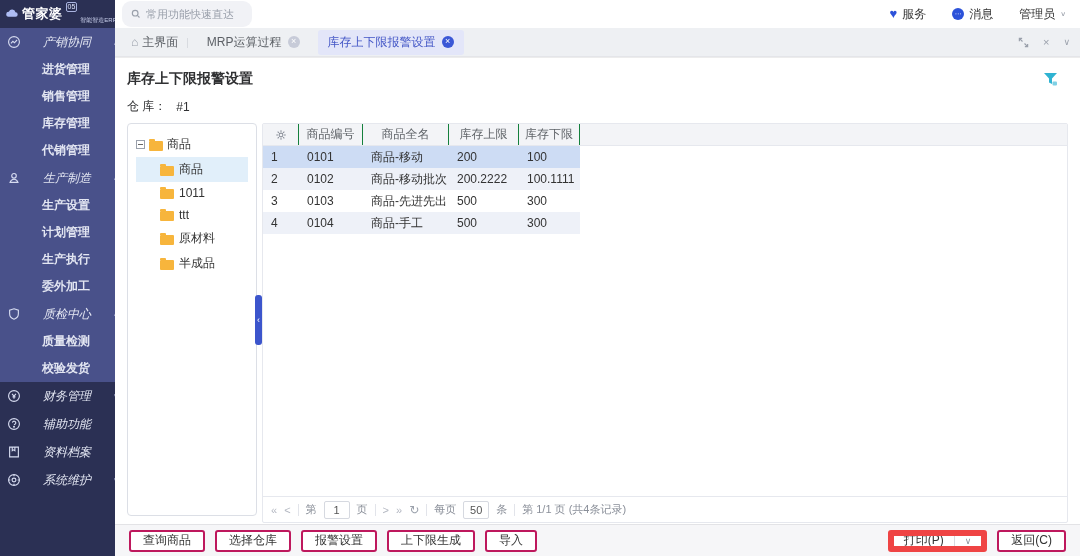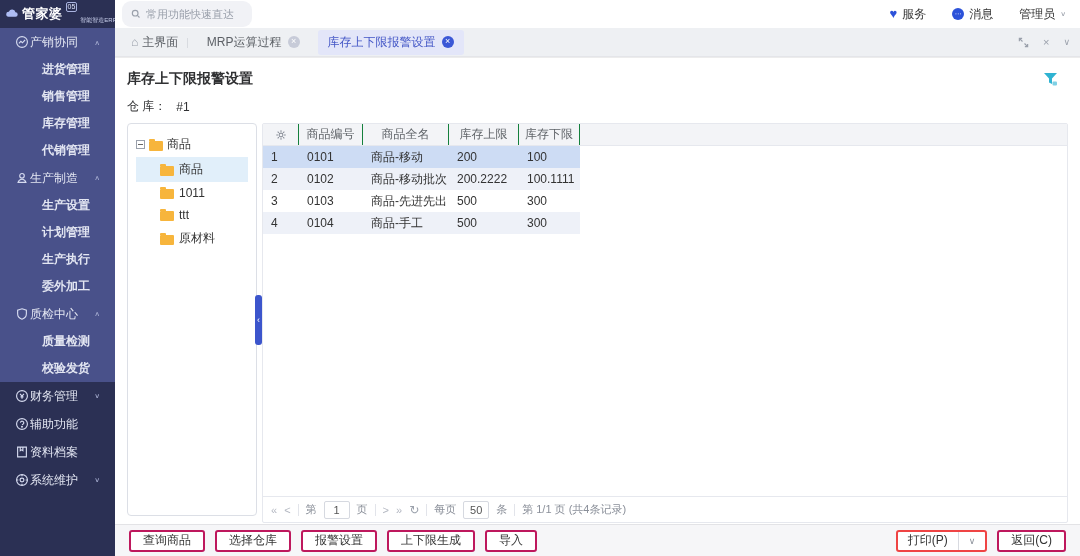--- a/index.html
+++ b/index.html
@@ -7,21 +7,21 @@
     font-family:"Liberation Sans","DejaVu Sans",sans-serif; font-size:12px; color:#333; background:#fff; }
   .app { display:flex; width:1080px; height:556px; }
 
   
   .sidebar { width:115px; flex-shrink:0; background:#2b3054; color:#e3e6f2; display:flex; flex-direction:column; }
   .logo { height:28px; display:flex; align-items:center; padding:0 5px; gap:3px; flex-shrink:0; }
   .logo-name { font-weight:bold; font-size:13px; color:#fff; letter-spacing:.5px; white-space:nowrap; }
   .logo-badge { font-size:7px; border:1px solid #aab4e0; border-radius:2px; padding:0 1px; color:#dfe4fa; line-height:8px; align-self:flex-start; margin-top:2px; }
   .logo-sub { font-size:6px; color:#c7cdea; align-self:flex-end; margin-bottom:3px; white-space:nowrap; }
   .menu { flex:1; overflow:hidden; }
-  .grp-hd { height:28px; display:flex; align-items:center; padding:0 15px; gap:1px; cursor:pointer; white-space:nowrap; }
+  .grp-hd { height:28px; display:flex; align-items:center; padding:0 7px; gap:22px; cursor:pointer; white-space:nowrap;font-style:italic; }
   .grp-hd .cart { margin-left:auto; font-size:8px; color:#aab1d4; transform:scaleY(.8); }
   .grp.open { background:#49518a; }
   .sub { height:27px; line-height:27px; padding-left:42px; cursor:pointer; white-space:nowrap;font-weight:bold; }
   .micon { width:14px; height:14px; flex-shrink:0; }
   .micon svg { width:14px; height:14px; stroke:#d6dbf0; fill:none; stroke-width:1.3; }
 
   
   .main { flex:1; display:flex; flex-direction:column; min-width:0; }
 
   .topbar { height:28px; background:#fff; display:flex; align-items:center; padding:0 14px 0 7px; flex-shrink:0; }
@@ -84,21 +84,21 @@
   .plabel { color:#8a8f99; }
   .refresh { color:#9aa0ab; cursor:pointer; font-size:12px; }
 
   .splitter { position:absolute; left:128px; top:172px; width:7px; height:50px; background:#3c55cc; border-radius:3px;
     color:#fff; font-size:9px; line-height:50px; text-align:center; cursor:pointer; }
 
   .toolbar { height:32px; background:#f6f6f8; border-top:1px solid #e3e3e6; display:flex; align-items:center; padding:0 14px; gap:10px; flex-shrink:0; }
   .btn { height:22px; padding:0 12px; background:#fff; border:2px solid #be185d; border-radius:3px; font-size:12px; color:#333;
     display:inline-flex; align-items:center; cursor:pointer; white-space:nowrap; font-family:"Liberation Sans","DejaVu Sans",sans-serif; }
   .tb-right { margin-left:auto; display:flex; align-items:center; gap:10px; }
-  .split { display:inline-flex; border:2px solid #ef4444; border-radius:3px; background:#fff; height:22px; overflow:hidden; }
+  .split { display:inline-flex; border:6px solid #ef4444; border-radius:3px; background:#fff; height:22px; overflow:hidden; }
   .split .seg { padding:0 10px; display:flex; align-items:center; cursor:pointer; font-size:12px; }
   .split .seg + .seg { border-left:1px solid #d8dae0; color:#8a8f99; font-size:9px; }
 </style>
 </head>
 <body>
 
 <div class="app">
 
   <div class="sidebar">
     <div class="logo">
@@ -267,20 +267,24 @@
               <span class="folder"></span>
               <span>1011</span>
             </div>
             <div class="tree-item">
               <span class="folder"></span>
               <span>ttt</span>
             </div>
             <div class="tree-item">
               <span class="folder"></span>
               <span>原材料</span>
+            </div>
+            <div class="tree-item">
+              <span class="folder"></span>
+              <span>半成品</span>
             </div>
           </div>
         </div>
 
         <div class="splitter">‹</div>
 
         <div class="table-panel">
           <div class="thead">
             <div class="th c0 gear">
               <svg viewBox="0 0 14 14">

